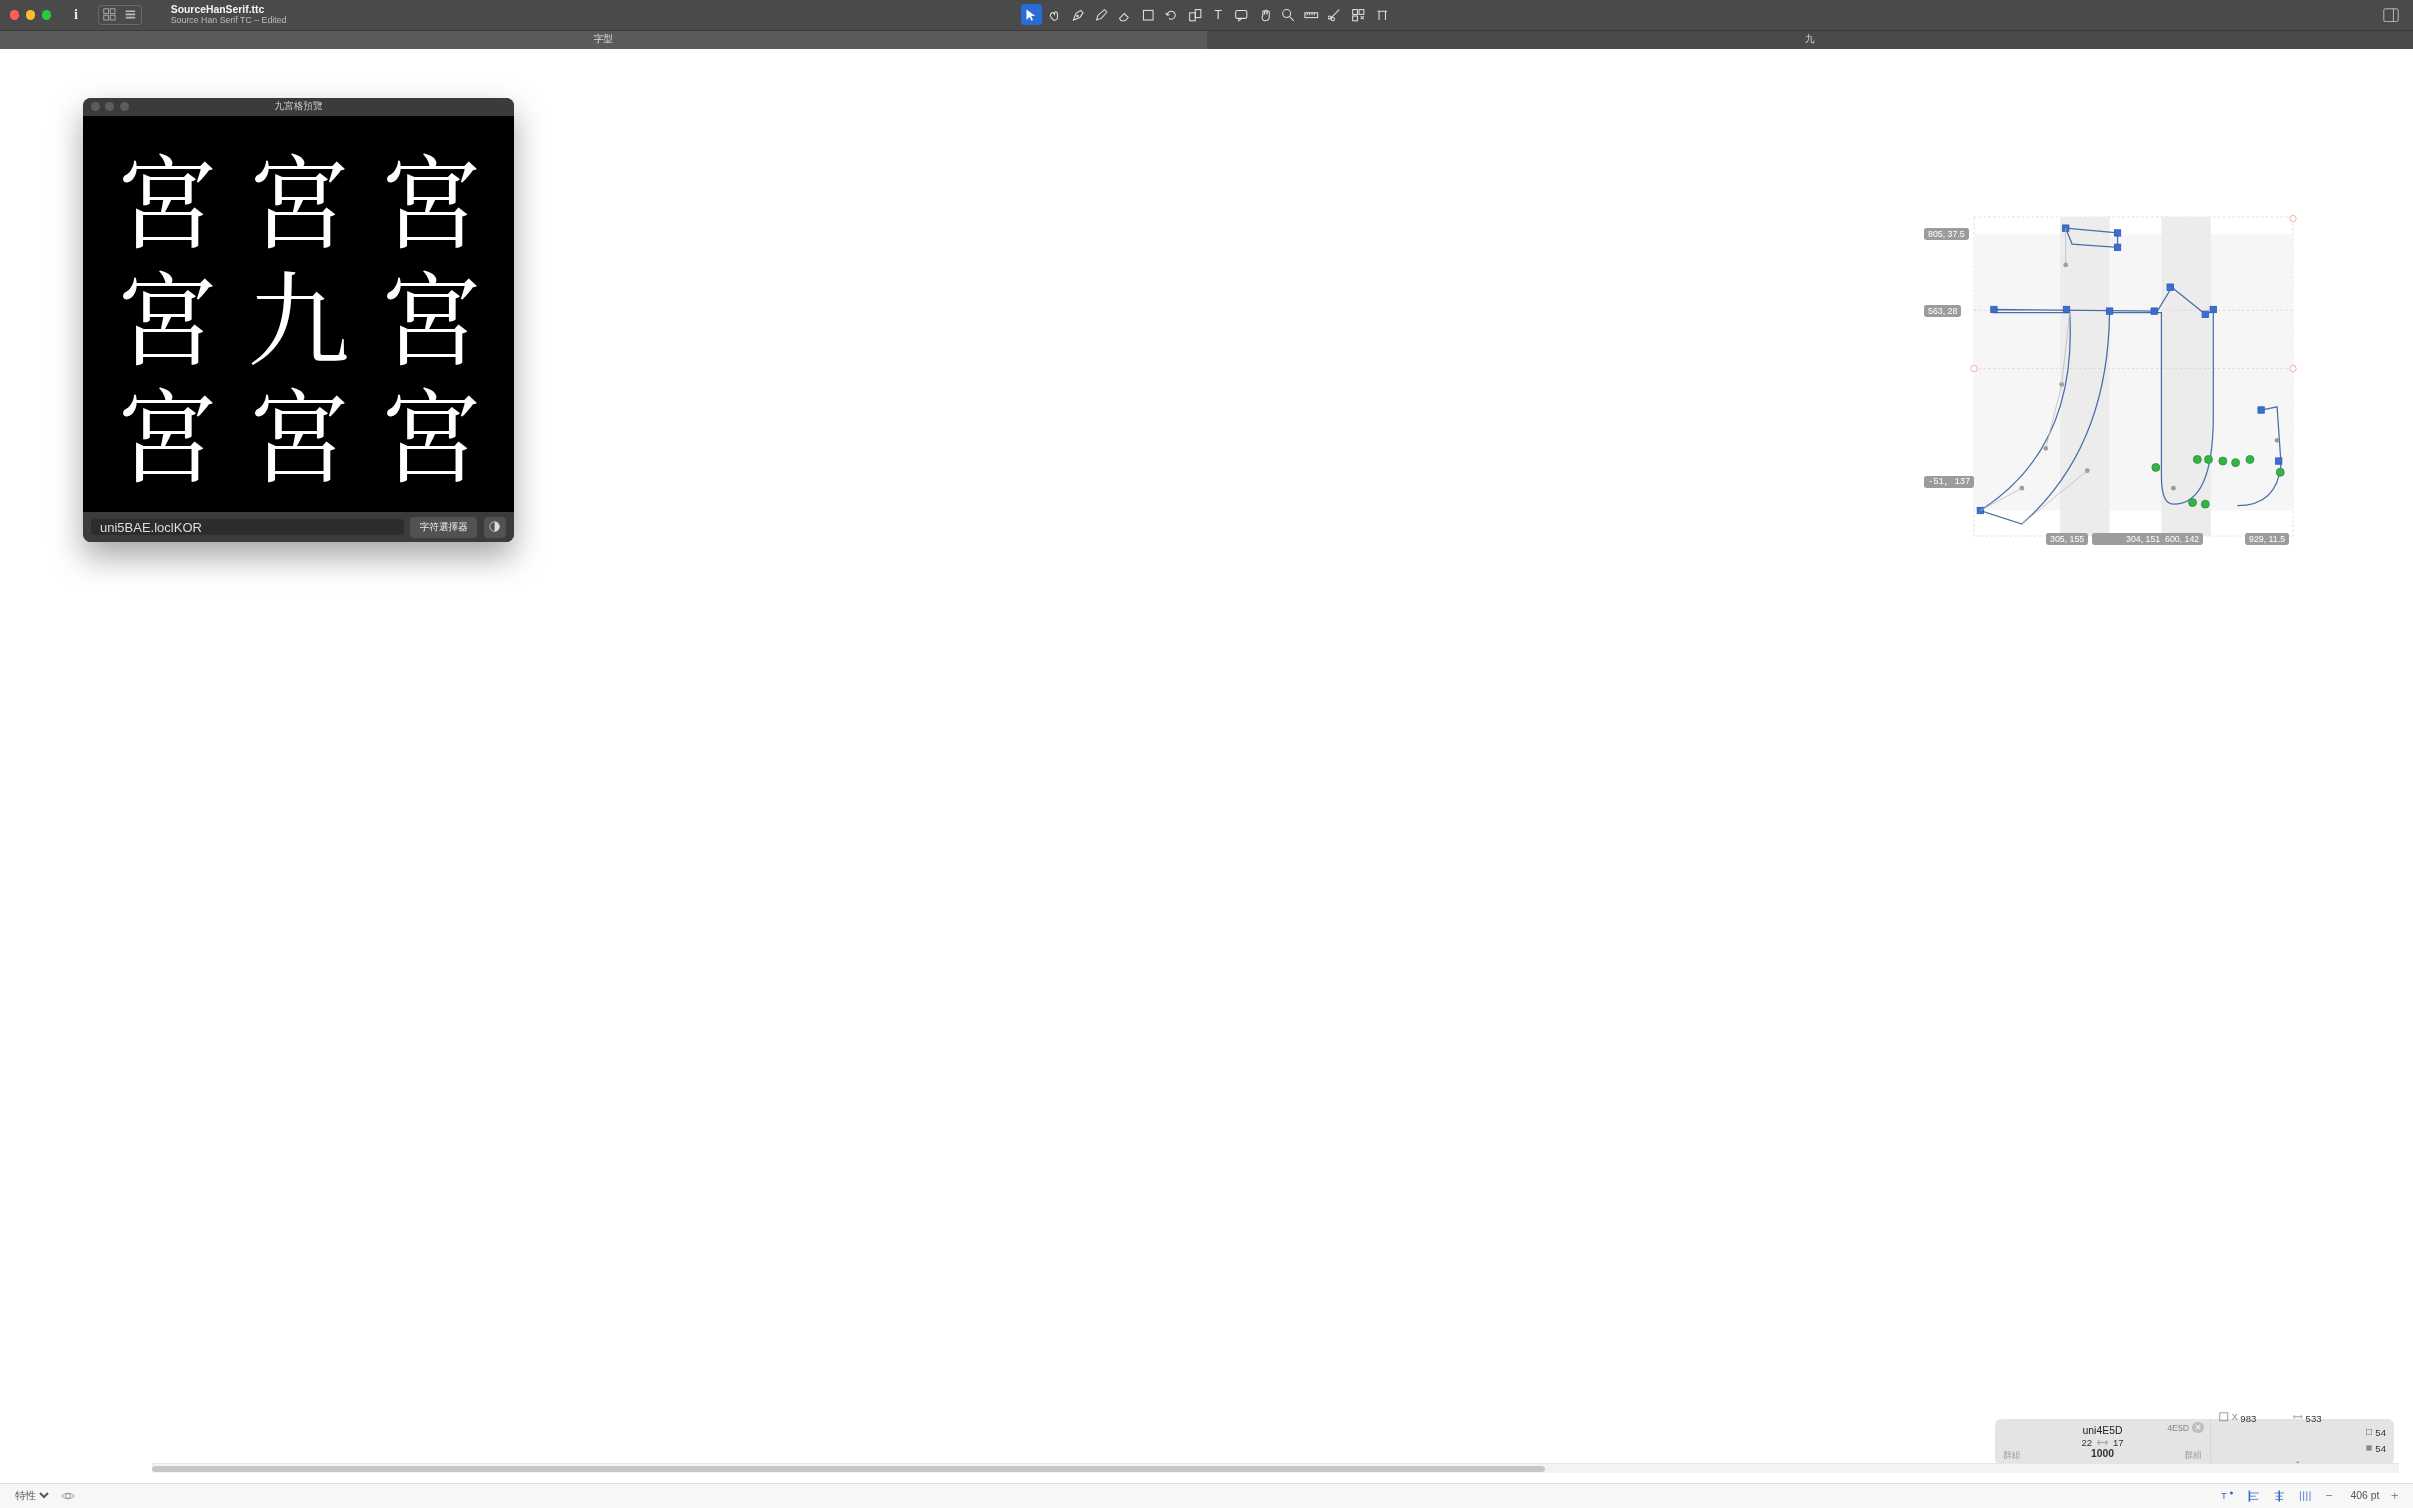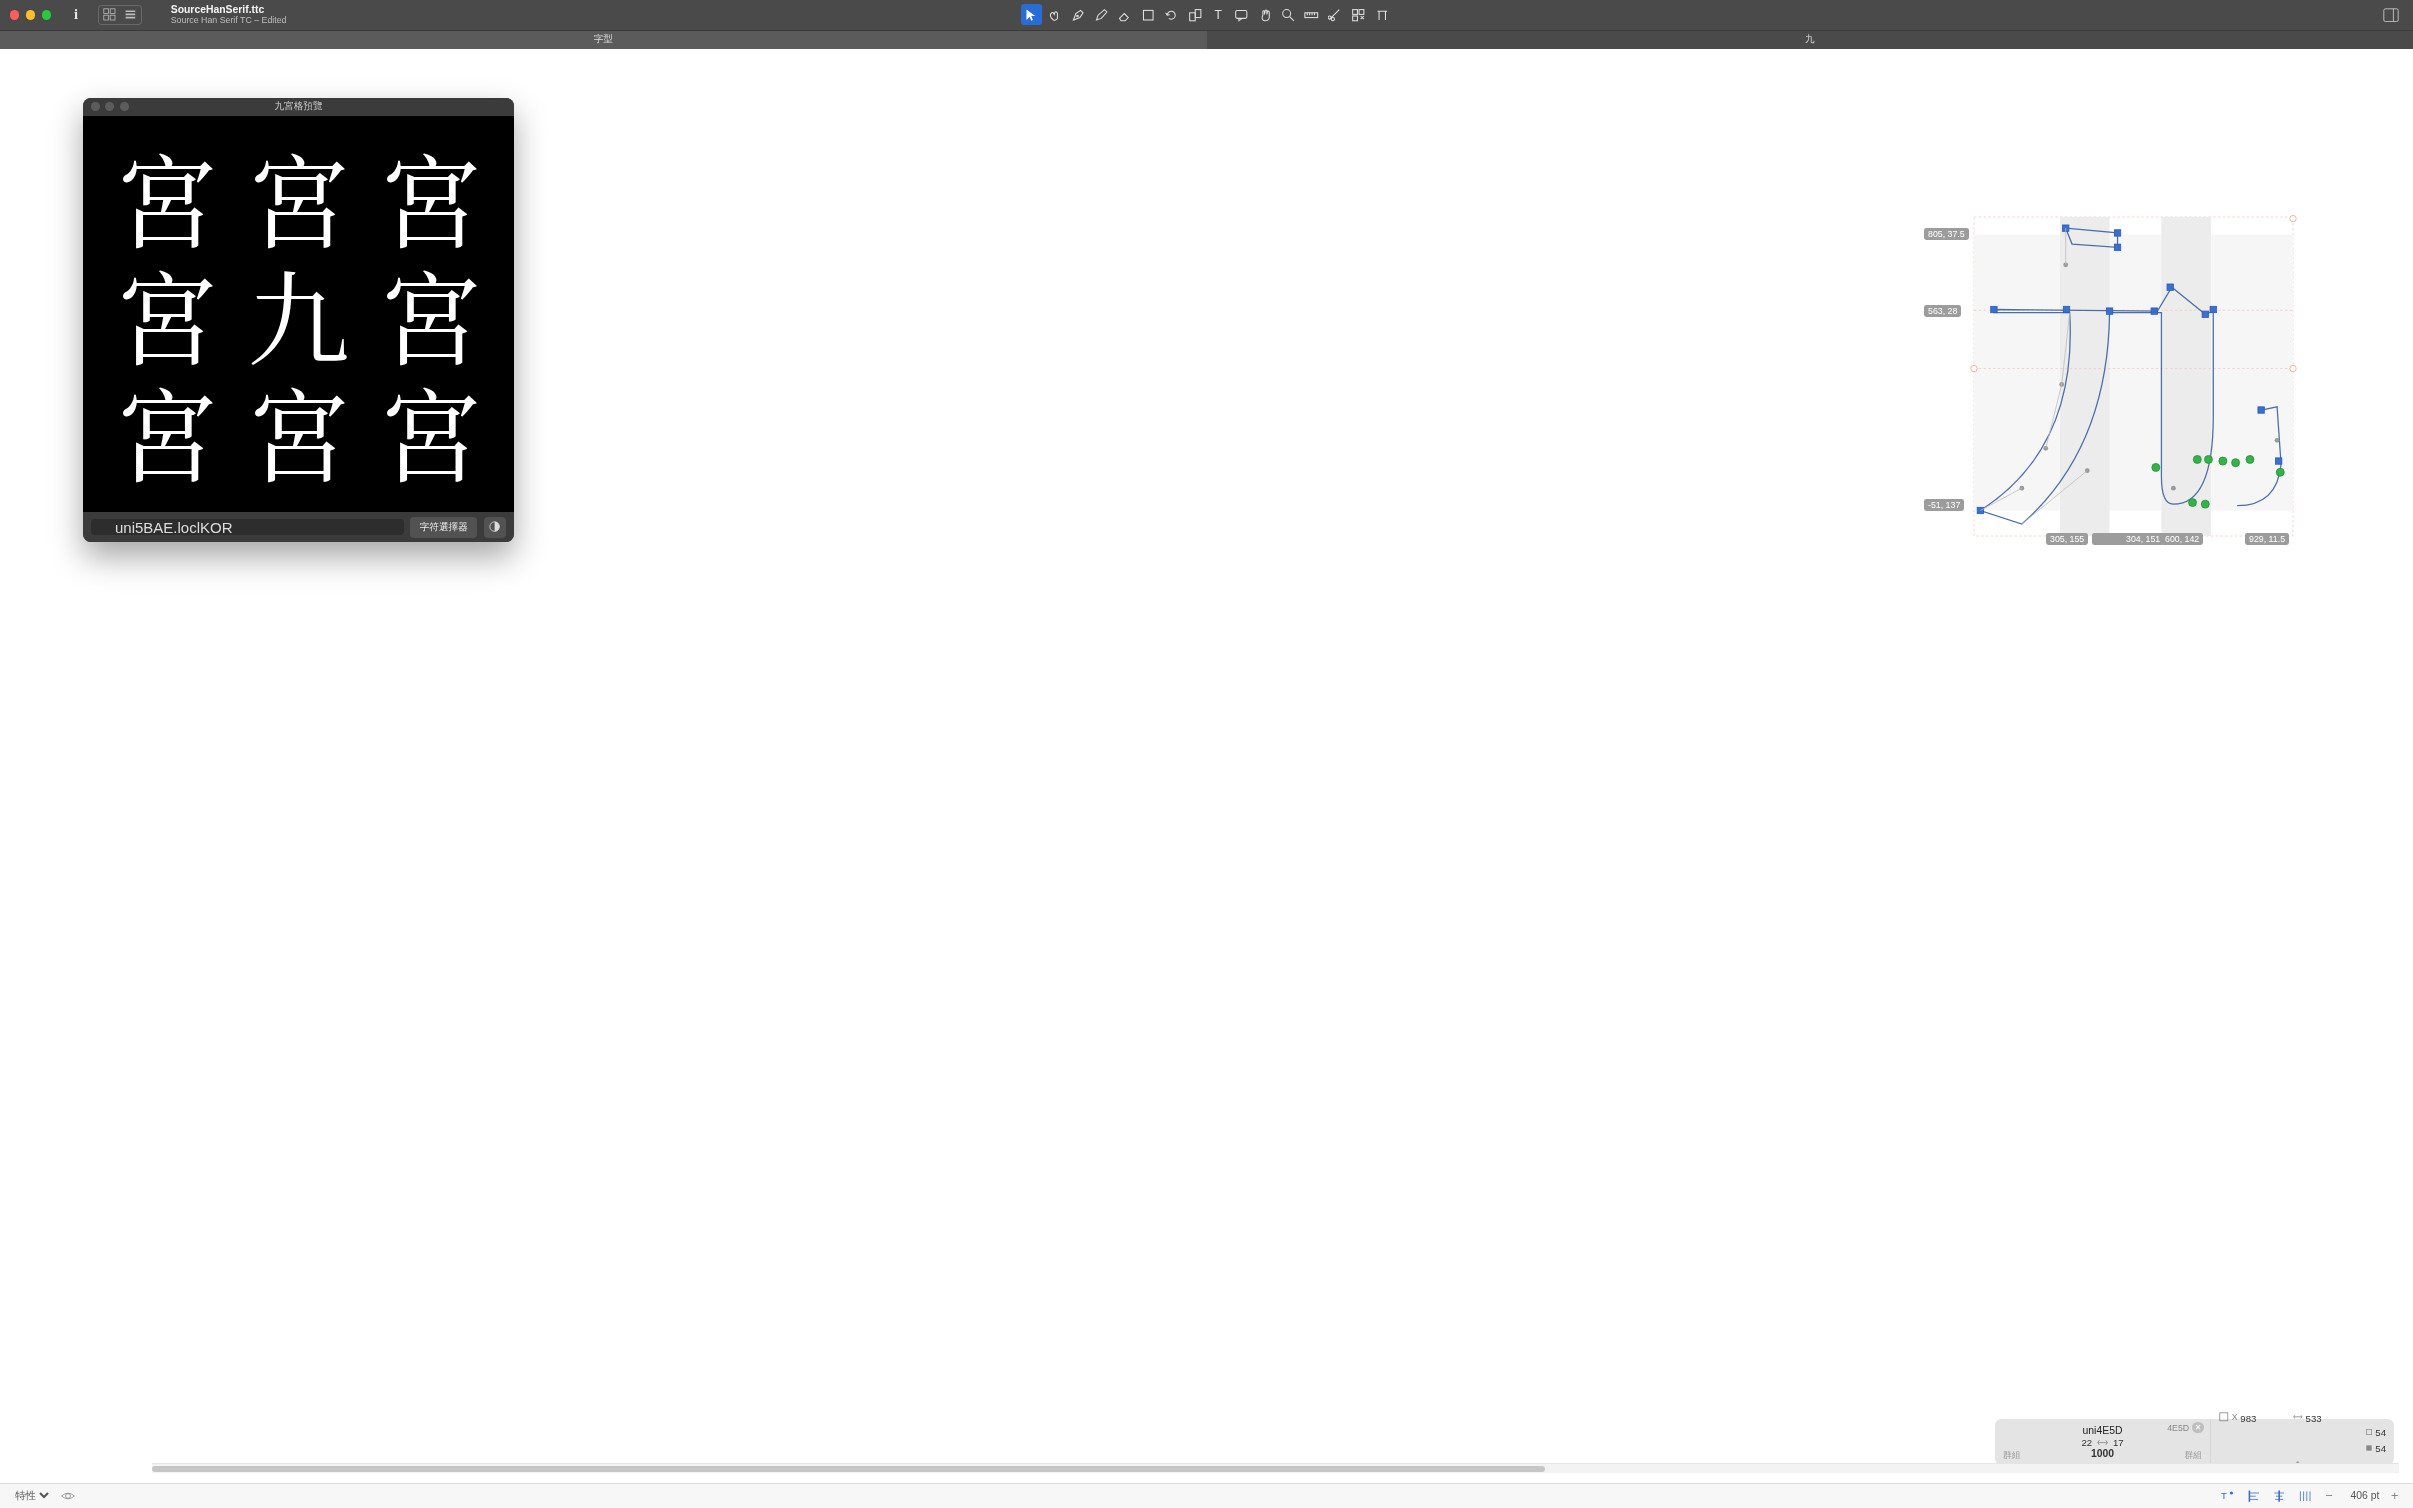--- a/index.html
+++ b/index.html
@@ -51,21 +51,21 @@
     .pdot { width:8.8px; height:8.8px; border-radius:50%; background:#5c5c5c; }
     .preview-title { position:absolute; left:0; right:0; text-align:center; font-size:9.6px;
                      color:#d0d0d0; pointer-events:none; }
     .preview-body { background:#000; padding:22.3px 17.6px 22.3px 17.6px; }
     .glyph-grid { display:grid; grid-template-columns:repeat(3,1fr); gap:0; }
     .glyph-cell { display:flex; align-items:center; justify-content:center;
                   font-size:102px; line-height:1.15; color:#fff; font-family:"Songti TC","Noto Serif CJK TC","Source Han Serif TC",serif; }
     .preview-footer { height:30px; display:flex; align-items:center; padding:0 8px; gap:6.4px;
                        background:#3b3b3b; }
     .preview-input { flex:1; height:16px; background:#2d2d2d; border:none; border-radius:4px;
-                     color:#ddd; padding:0 24px; font-size:15px; }
+                     color:#ddd; padding:0 9px; font-size:13px; }
     .preview-btn { height:21px; padding:0 9.6px; background:#525252; border:none; border-radius:4px;
                    color:#eee; font-size:9.6px; cursor:pointer; }
     .preview-circle { width:22.3px; height:21px; background:#525252; border-radius:4px;
                       display:flex; align-items:center; justify-content:center; cursor:pointer; }
     .preview-circle svg { width:11.2px; height:11.2px; }
 
     
     .glyph-editor { position:absolute; right:112px; top:160px; width:335px; height:343px; }
     .glyph-editor svg { width:100%; height:100%; overflow:visible; }
     .coord-label { position:absolute; background:#9c9c9c; color:#fff; font-size:8.8px;
@@ -353,21 +353,21 @@
         <line x1="125" y1="24" x2="125" y2="70"></line>
         <line x1="130" y1="130" x2="120" y2="220"></line>
         <line x1="120" y1="220" x2="100" y2="300"></line>
         <line x1="18" y1="378" x2="70" y2="350"></line>
         <line x1="70" y1="395" x2="152" y2="328"></line>
       </g>
     </svg>
 
     <div class="coord-label" style="left:-42px; top:19px;">805, 37.5</div>
     <div class="coord-label" style="left:-42px; top:96px;">563, 28</div>
-    <div class="coord-label" style="left:-42px; top:290px;">-51, 137</div>
+    <div class="coord-label" style="left:-42px; top:267px;font-family:Liberation Mono, monospace;">-51, 137</div>
     <div class="coord-label" style="left:80px; top:324px;">305, 155</div>
     <div class="coord-label" style="left:126px; top:324px;padding-left:34px;">304, 151</div>
     <div class="coord-label" style="left:195px; top:324px;">600, 142</div>
     <div class="coord-label" style="left:279px; top:324px;">929, 11.5</div>
   </div>
 
   <div class="glyph-info">
     <div class="info-block">
       <div class="info-glyphname">uni4E5D</div>
       <div class="info-unicode">

